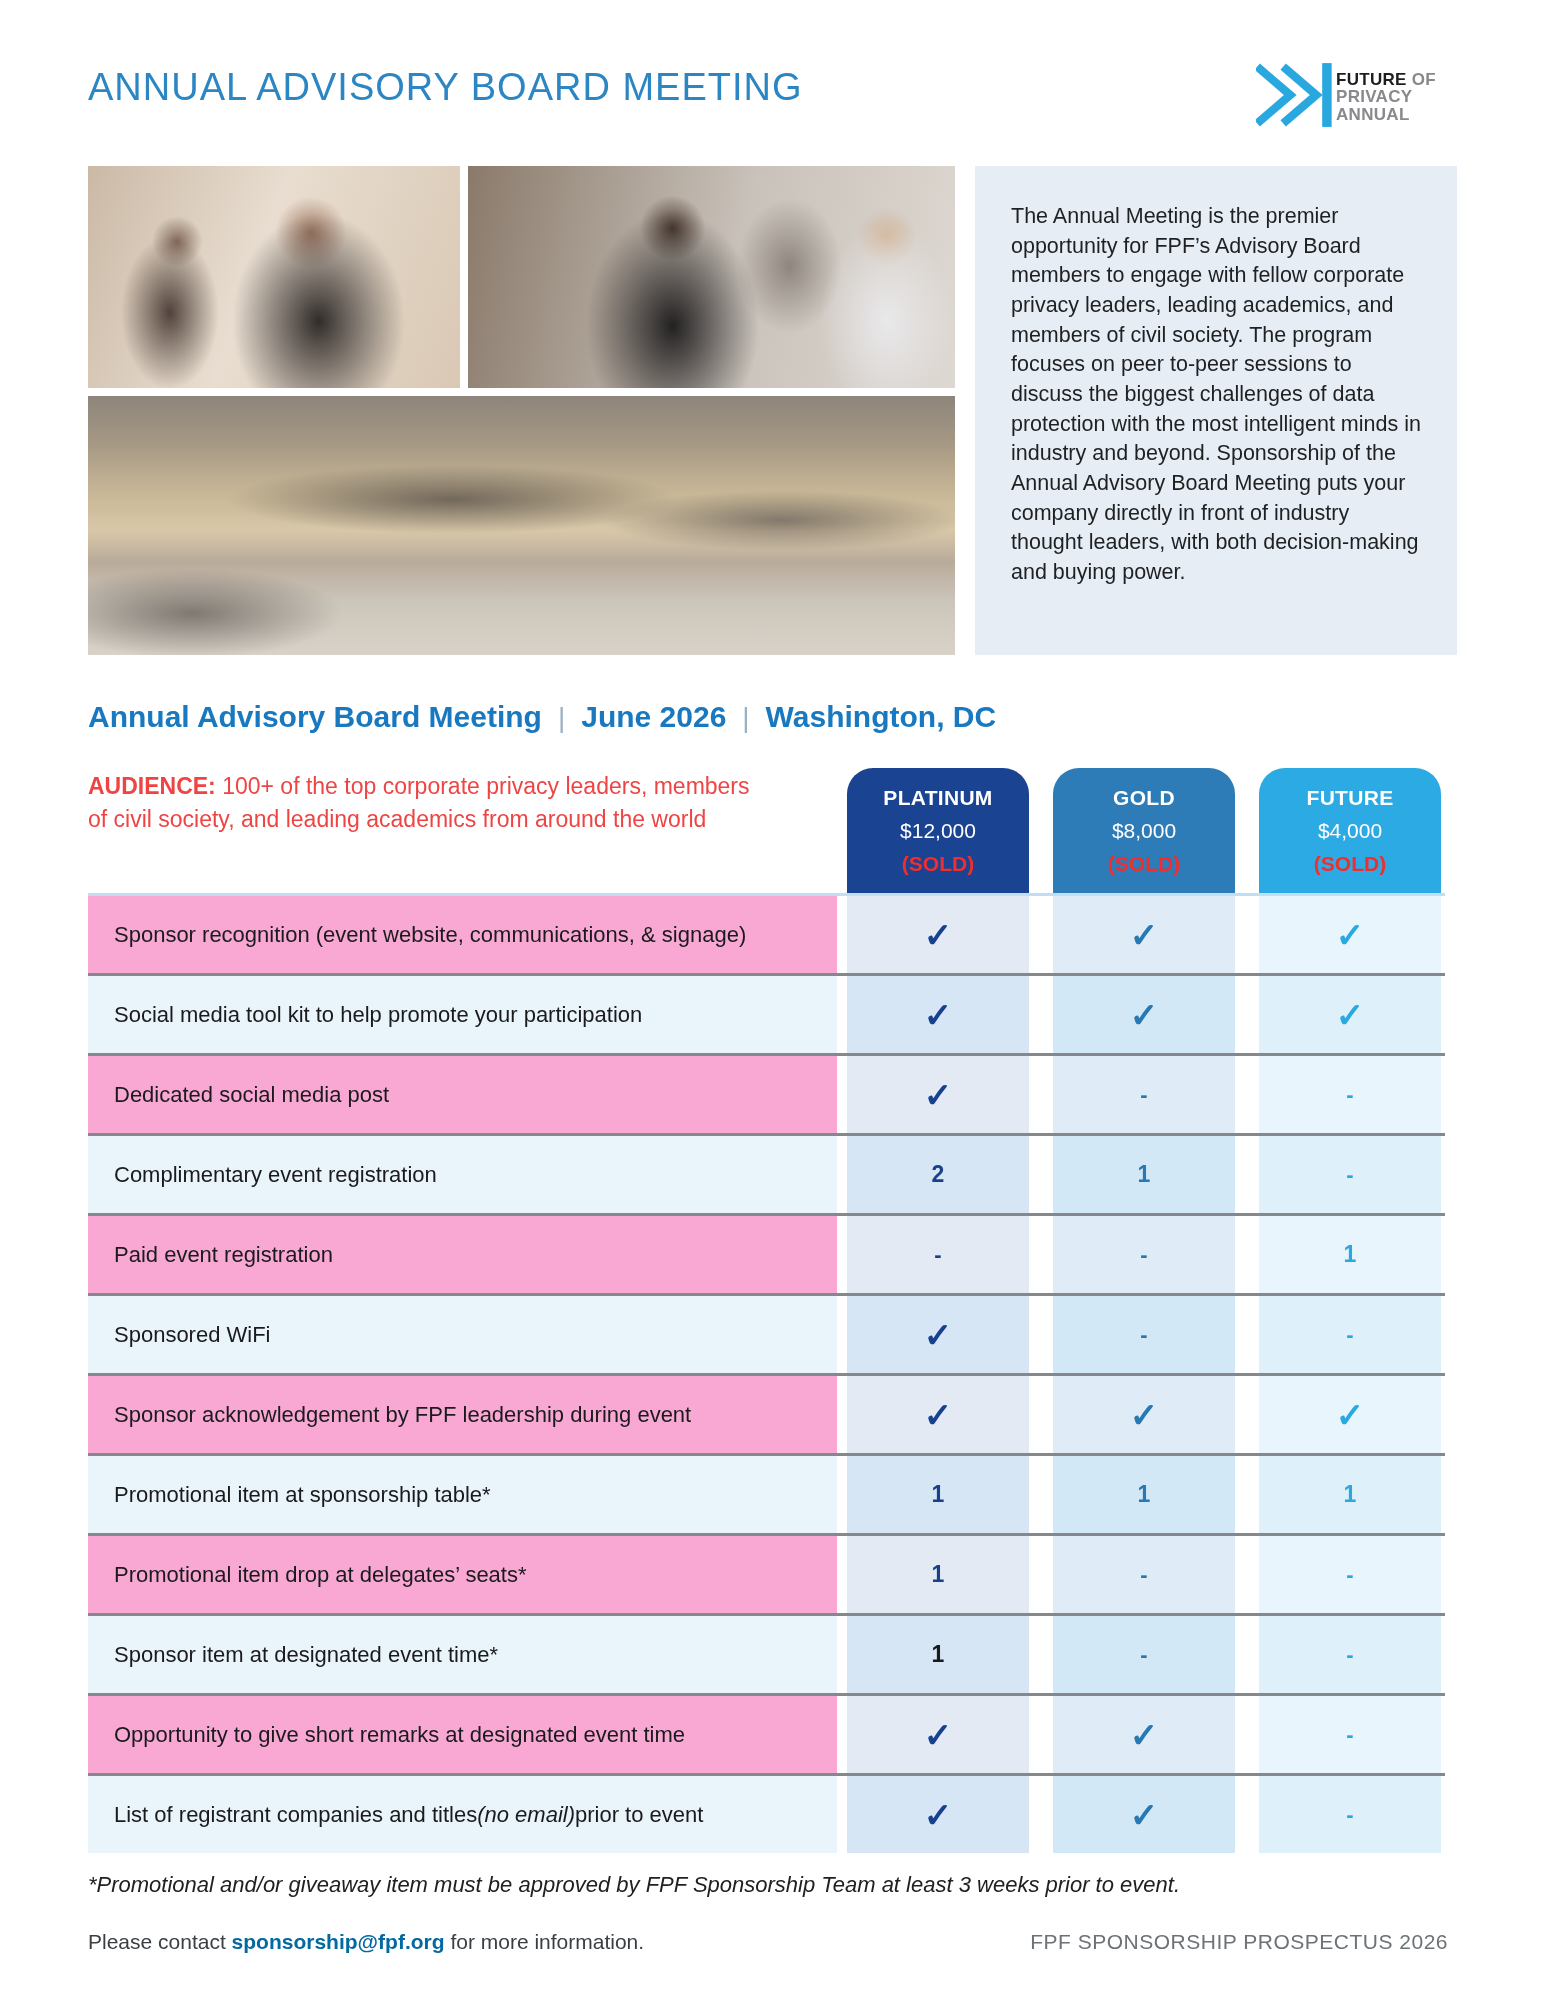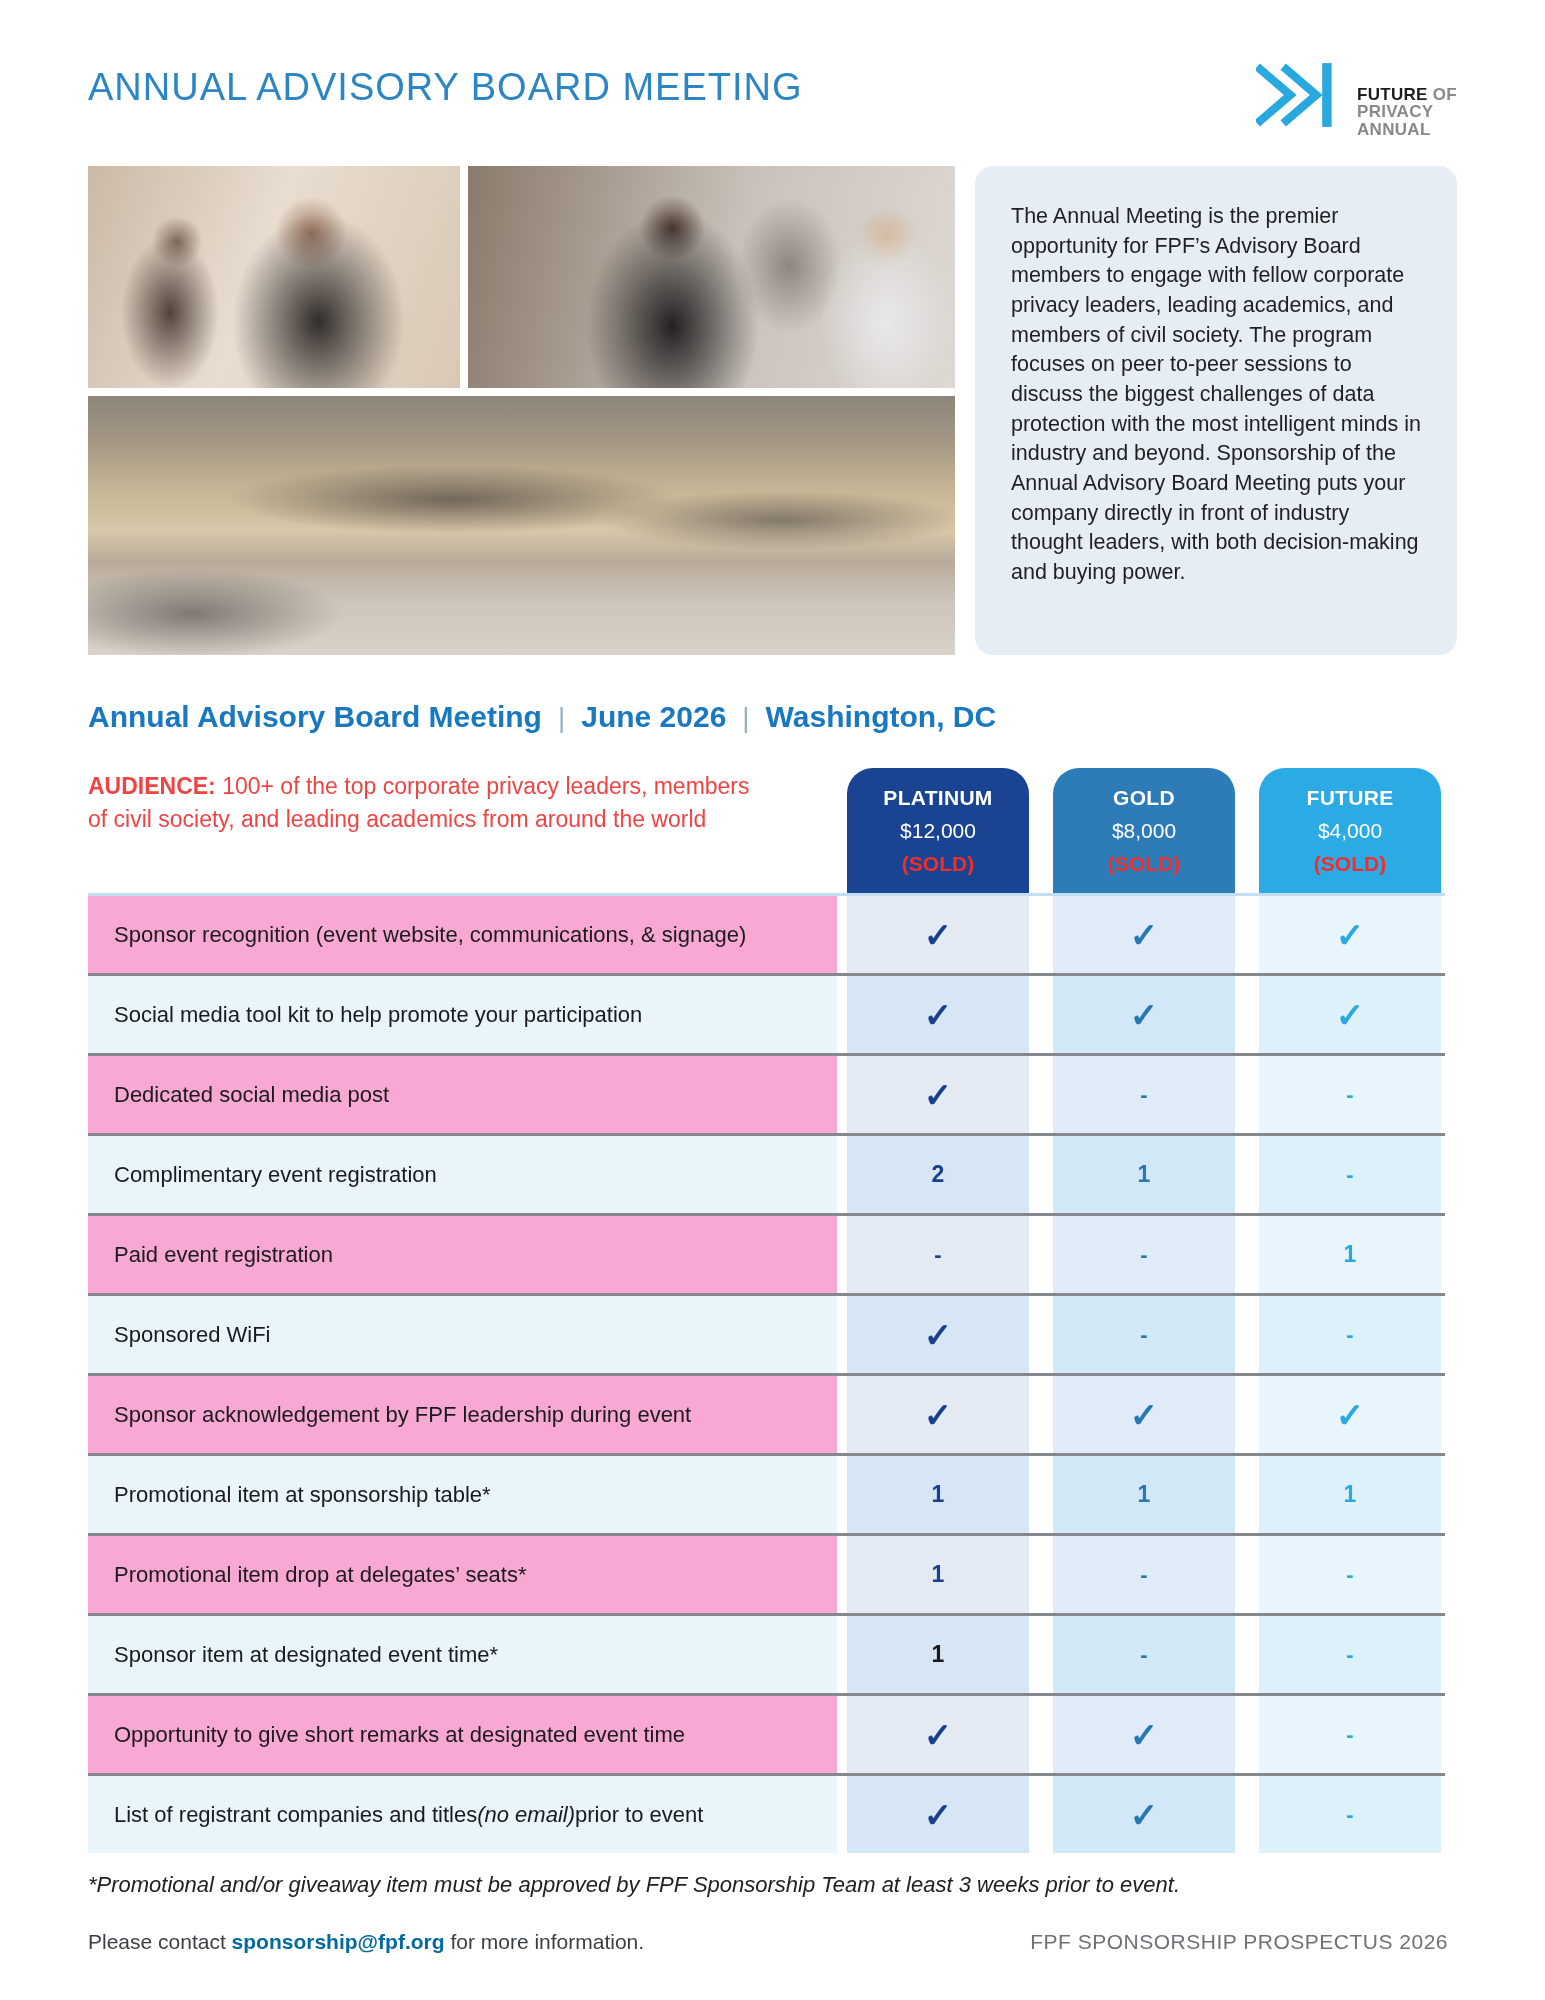--- a/index.html
+++ b/index.html
@@ -7,21 +7,21 @@
     position:relative; width:1545px; height:2000px; background:#ffffff;
     font-family:"Liberation Sans", sans-serif; overflow:hidden;
     --separator:#85898e; --row-alt:#e9f4fb;
   }
 
   
   .page-title {
     position:absolute; left:88px; top:66px;
     font-size:38px; letter-spacing:1px; color:#2c86c3; font-weight:normal;
   }
-  .logo { position:absolute; left:1256px; top:56px; display:flex; align-items:flex-end; gap:23px; }
+  .logo { position:absolute; left:1256px; top:56px; display:flex; align-items:center; gap:2px; }
   .logo-text { font-weight:bold; font-size:17px; line-height:1.02; letter-spacing:0.3px; color:#87898c; }
   .logo-text .dark { color:#1d1d1f; }
 
   
   .photo { position:absolute; }
   .photo-1 { left:88px;  top:166px; width:372px; height:222px;
     background:
       radial-gradient(ellipse 70px 110px at 22% 66%, rgba(56,42,36,0.85), transparent 70%),
       radial-gradient(circle 34px at 24% 34%, rgba(120,95,80,0.9), transparent 75%),
       radial-gradient(ellipse 120px 150px at 62% 70%, rgba(30,26,26,0.9), transparent 72%),
@@ -42,21 +42,21 @@
       radial-gradient(ellipse 300px 46px at 42% 40%, rgba(40,36,40,0.55), transparent 75%),
       radial-gradient(ellipse 240px 40px at 80% 48%, rgba(50,46,50,0.5), transparent 75%),
       radial-gradient(ellipse 200px 60px at 12% 84%, rgba(60,55,52,0.55), transparent 75%),
       linear-gradient(180deg,#8d857b 0%,#a59884 18%,#c9b897 38%,#d8c7a8 52%,#b9ab9b 64%,#cdc6bb 80%,#d8d2c8 100%);
   }
 
   
   .intro-box {
     position:absolute; left:975px; top:166px; width:482px; height:489px;
     background:#e7edf5; box-sizing:border-box; padding:36px 36px 14px 36px;
-    font-size:21.5px; line-height:1.38; color:#1e2022;border-radius:18px;
+    font-size:21.5px; line-height:1.38; color:#1e2022;
   }
 
   
   .subtitle { position:absolute; left:88px; top:700px; font-size:30px; font-weight:bold; color:#1878c0; }
   .subtitle .sep { color:#9ab0c4; font-weight:normal; padding:0 16px; font-size:28px; }
 
   
   .audience { position:absolute; left:88px; top:770px; width:680px; font-size:23px; line-height:1.45; color:#ef4444; }
   .audience b { font-weight:bold; }
 

